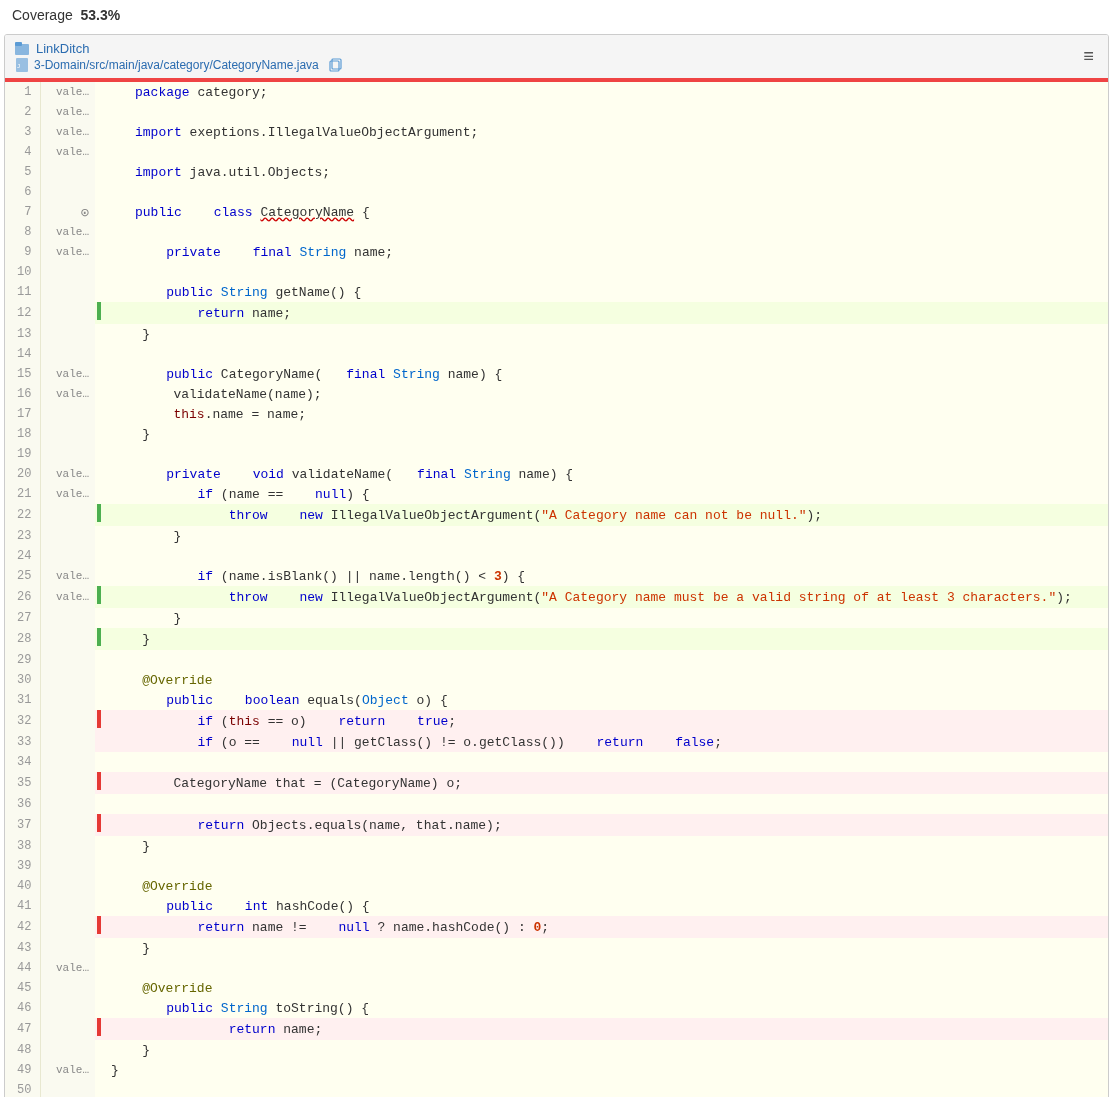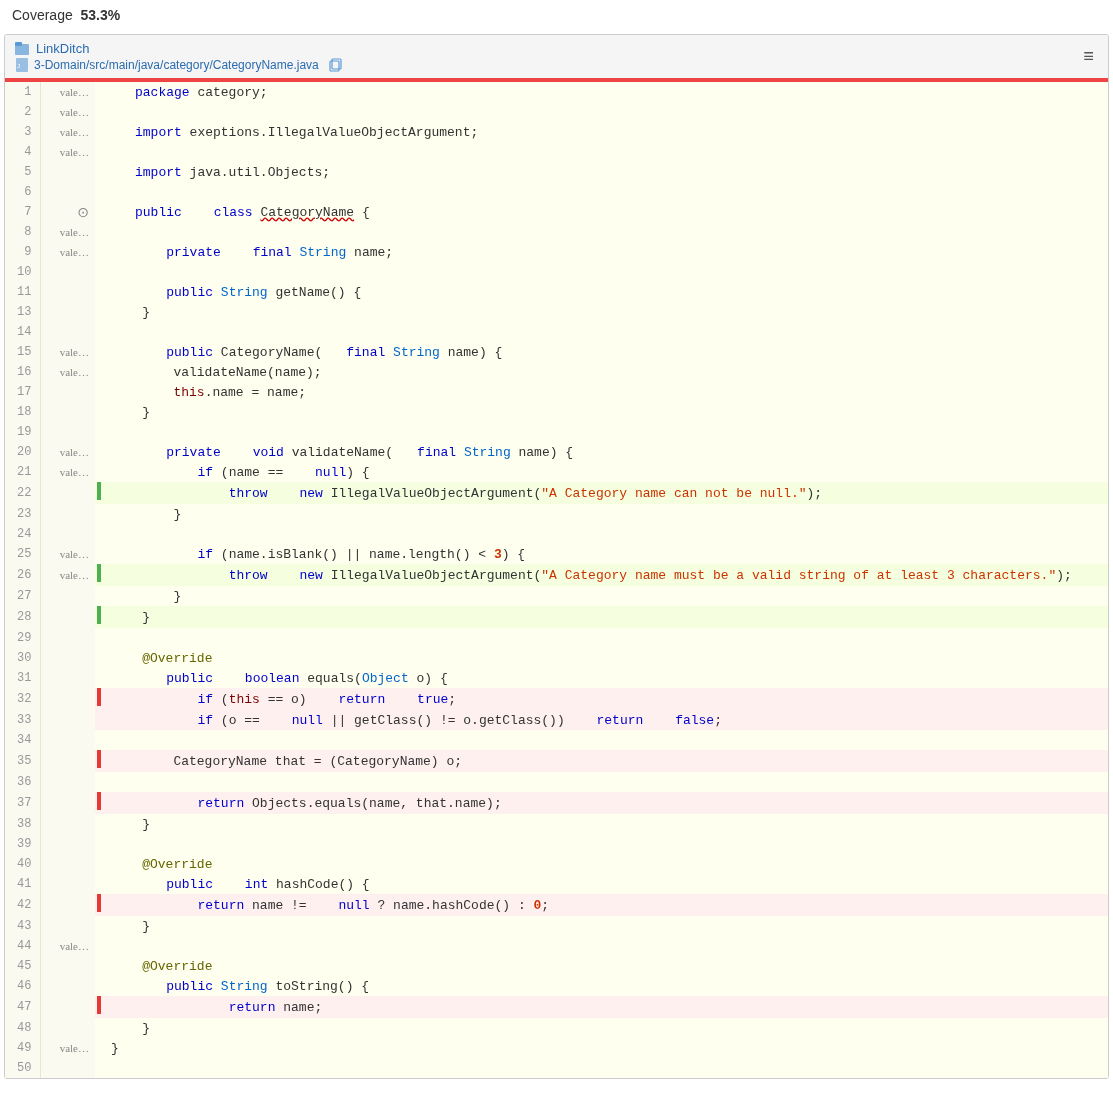--- a/index.html
+++ b/index.html
@@ -77,21 +77,21 @@
       border-right: 1px solid #e8e8d0;
     }
 
     .hit-count {
       width: 55px;
       min-width: 55px;
       text-align: right;
       padding-right: 6px;
       color: #888;
       font-size: 11px;
-      font-family: Liberation Serif, serif;
+      font-family: Liberation Mono, monospace;
       vertical-align: middle;
       background: #fafaf0;
     }
 
     .gutter {
       width: 8px;
       min-width: 8px;
       vertical-align: middle;
       position: relative;
     }
@@ -244,20 +244,26 @@
             <td class="hit-count"></td>
             <td class="gutter"></td>
             <td class="code-cell"></td>
           </tr>
           <tr class="line-normal">
             <td class="line-num">11</td>
             <td class="hit-count"></td>
             <td class="gutter"></td>
             <td class="code-cell">    <span class="kw">public</span> <span class="type">String</span> getName() {</td>
           </tr>
+          <tr class="line-covered">
+            <td class="line-num">12</td>
+            <td class="hit-count"></td>
+            <td class="gutter"><span class="gutter-green"></span></td>
+            <td class="code-cell">        <span class="kw">return</span> name;</td>
+          </tr>
           <tr class="line-normal">
             <td class="line-num">13</td>
             <td class="hit-count"></td>
             <td class="gutter"></td>
             <td class="code-cell">    }</td>
           </tr>
           <tr class="line-normal">
             <td class="line-num">14</td>
             <td class="hit-count"></td>
             <td class="gutter"></td>

